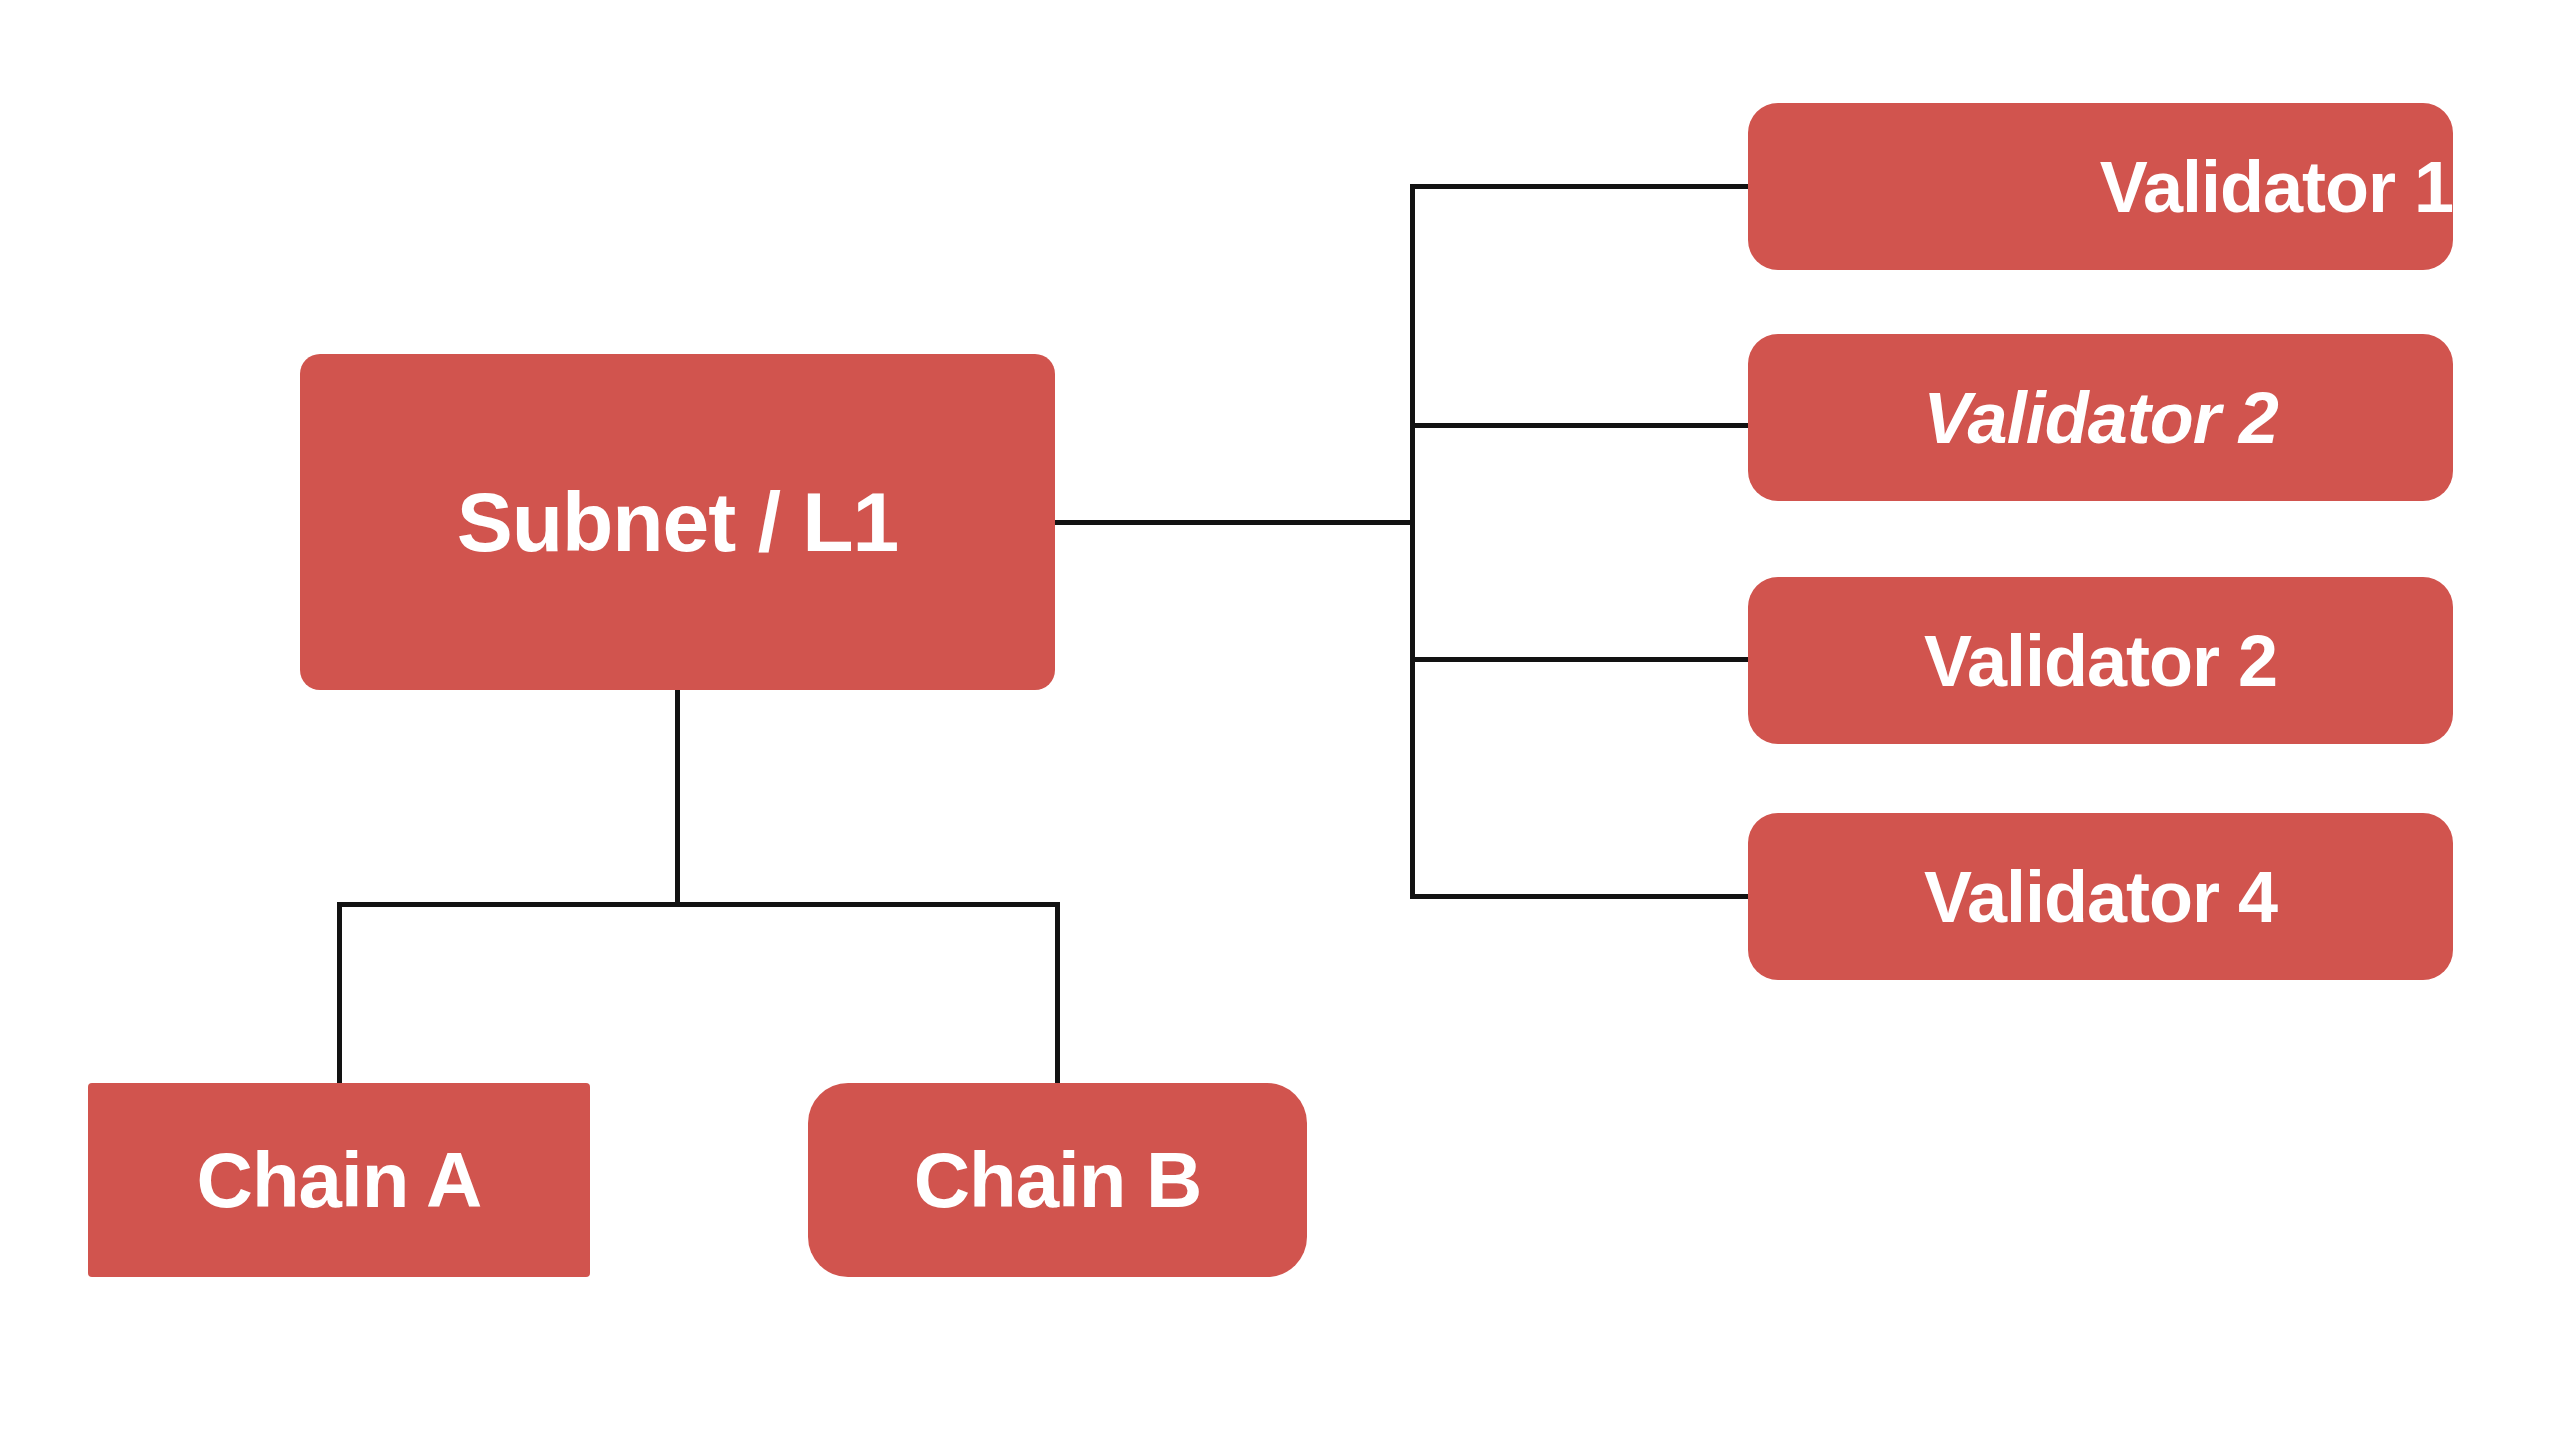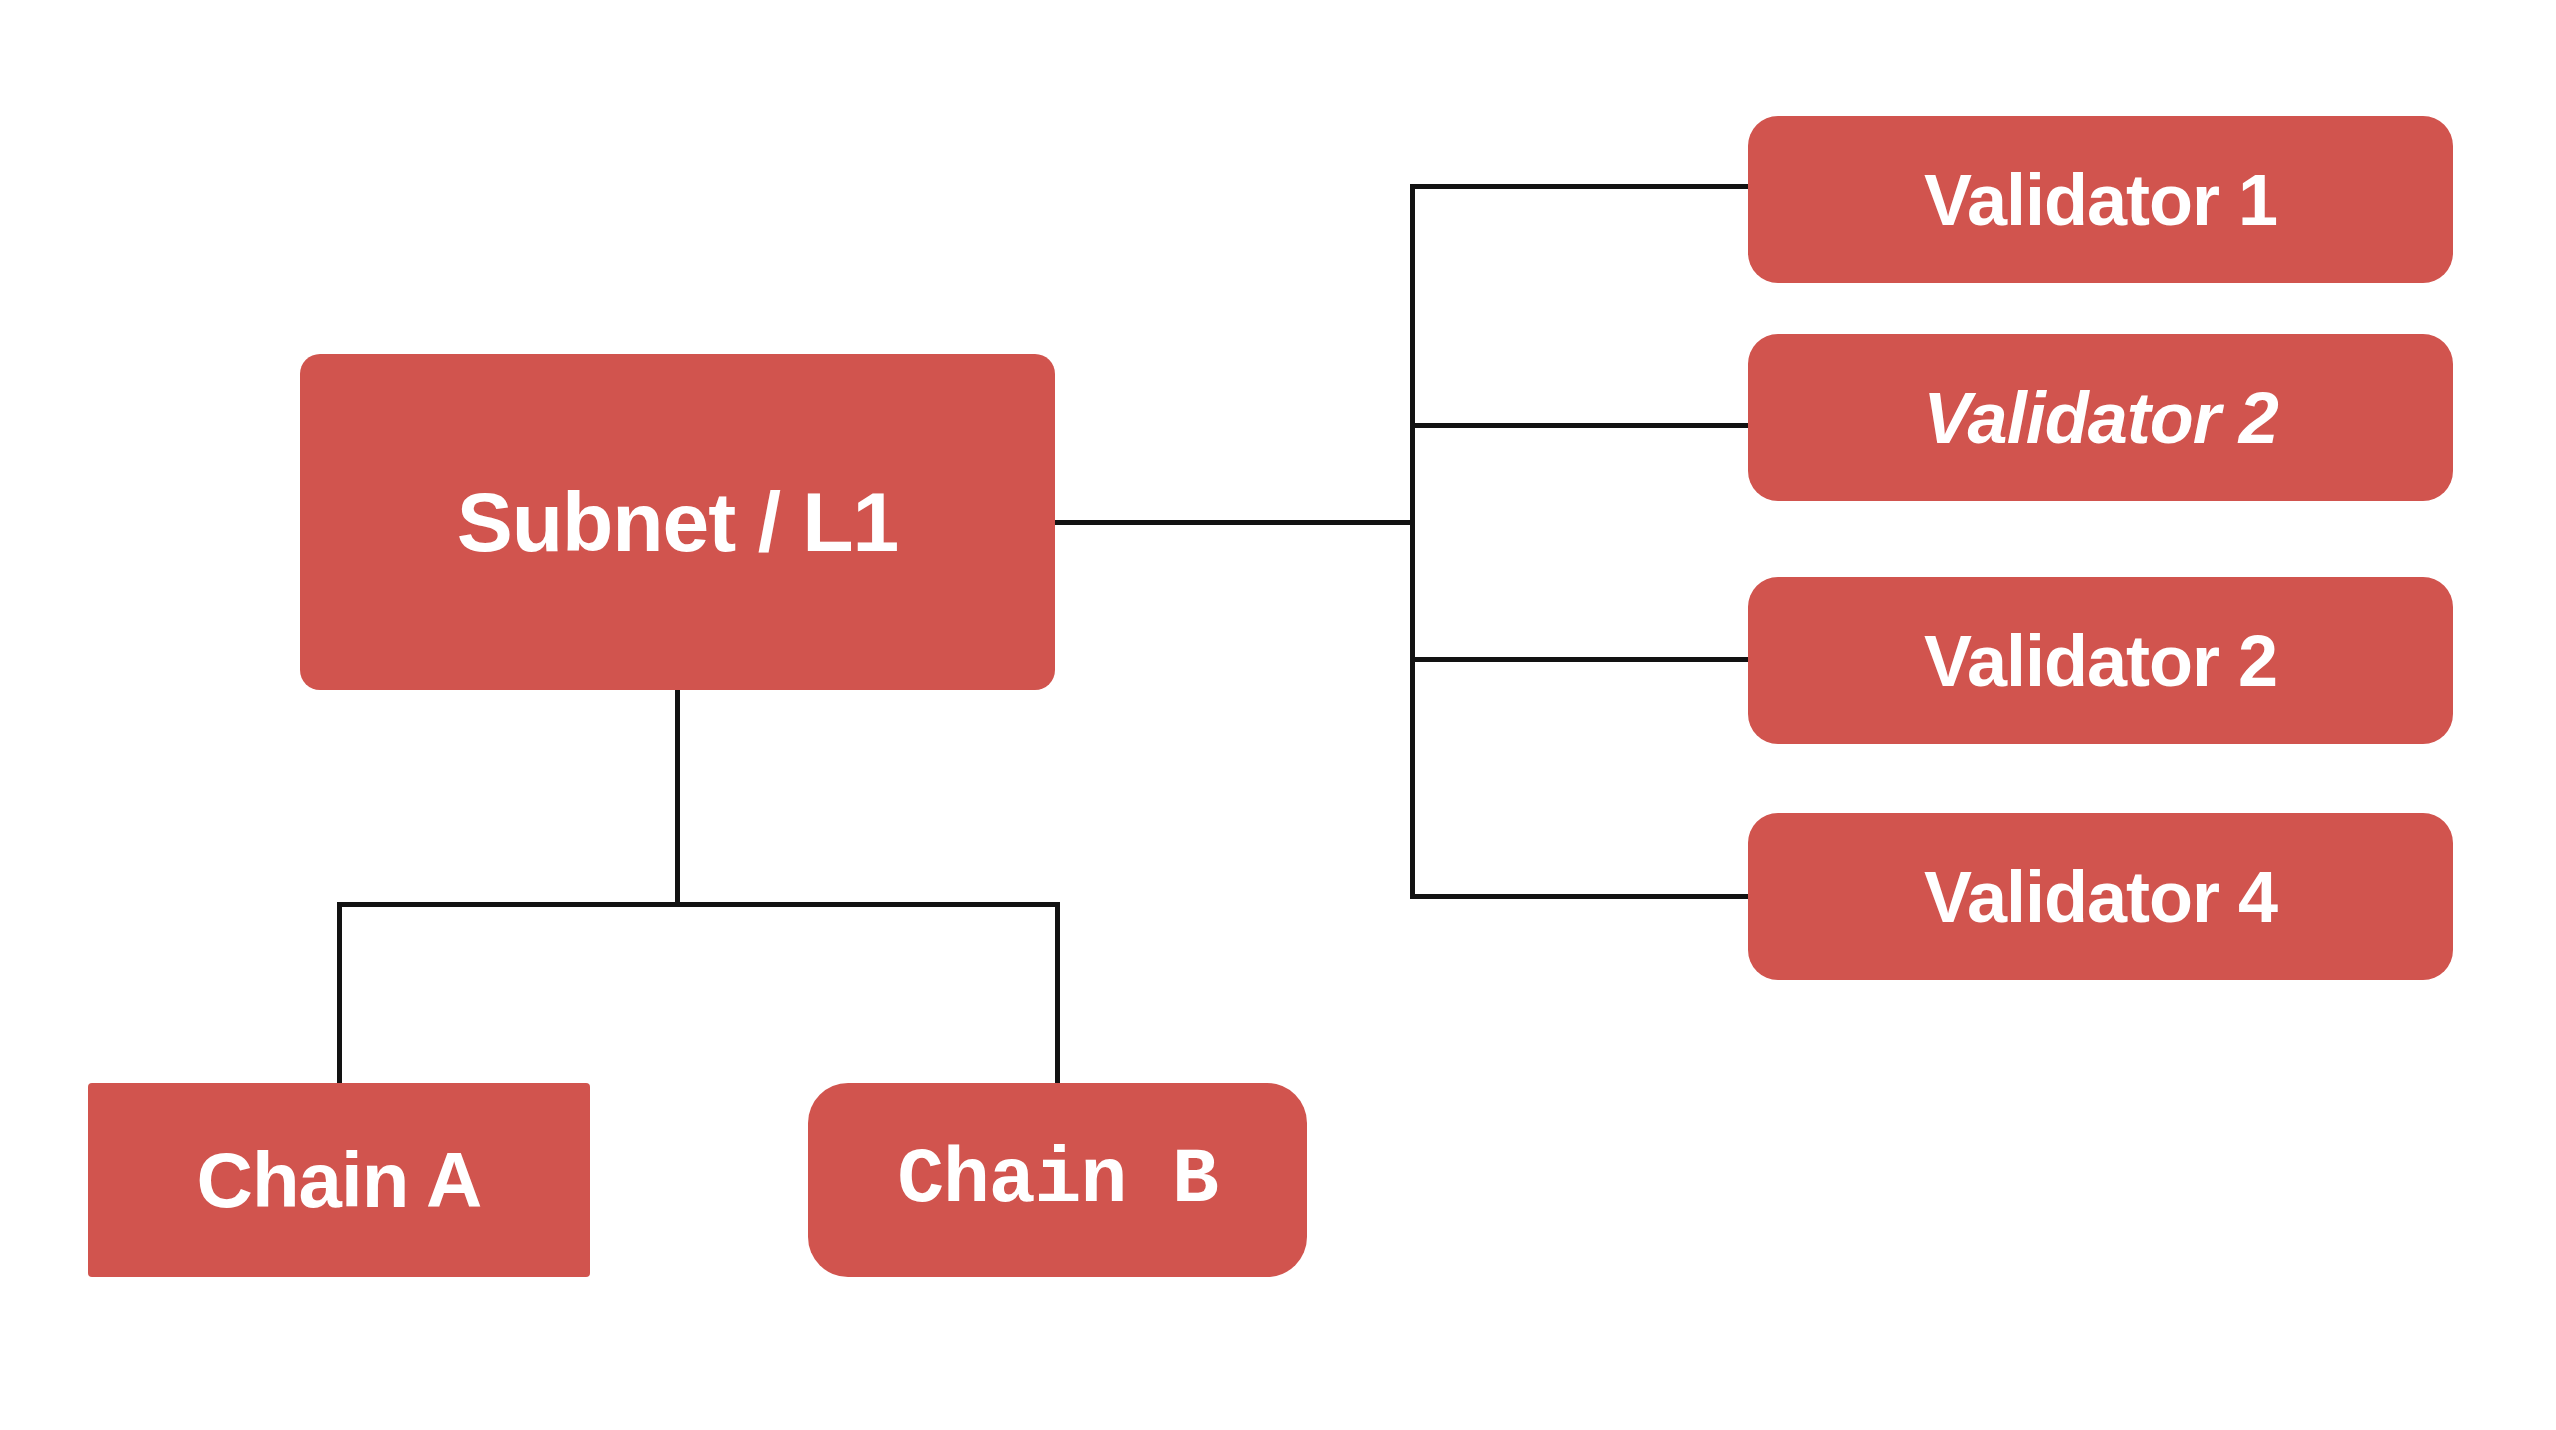--- a/index.html
+++ b/index.html
@@ -37,29 +37,28 @@
     left: 88px; top: 1083px;
     width: 502px; height: 194px;
     border-radius: 4px;
     font-size: 78px;
   }
   .node-chain-b {
     left: 808px; top: 1083px;
     width: 499px; height: 194px;
     border-radius: 40px;
     font-size: 78px;
-    font-family: Liberation Mono, monospace;
   }
   .node-validator {
     left: 1748px;
     width: 705px; height: 167px;
     border-radius: 30px;
     font-size: 72px;
   }
-  .node-v1 { top: 116px; }
+  .node-v1 { top: 103px; justify-content: flex-end; }
   .node-v2 { top: 334px; font-style: italic; }
   .node-v3 { top: 577px; }
   .node-v4 { top: 813px; }
   .connector {
     position: absolute;
     background: #121212;
   }
   
   .c-subnet-trunk   { left: 1055px; top: 520px; width: 360px; height: 5px; }
   .c-trunk          { left: 1410px; top: 184px; width: 5px;   height: 715px; }

